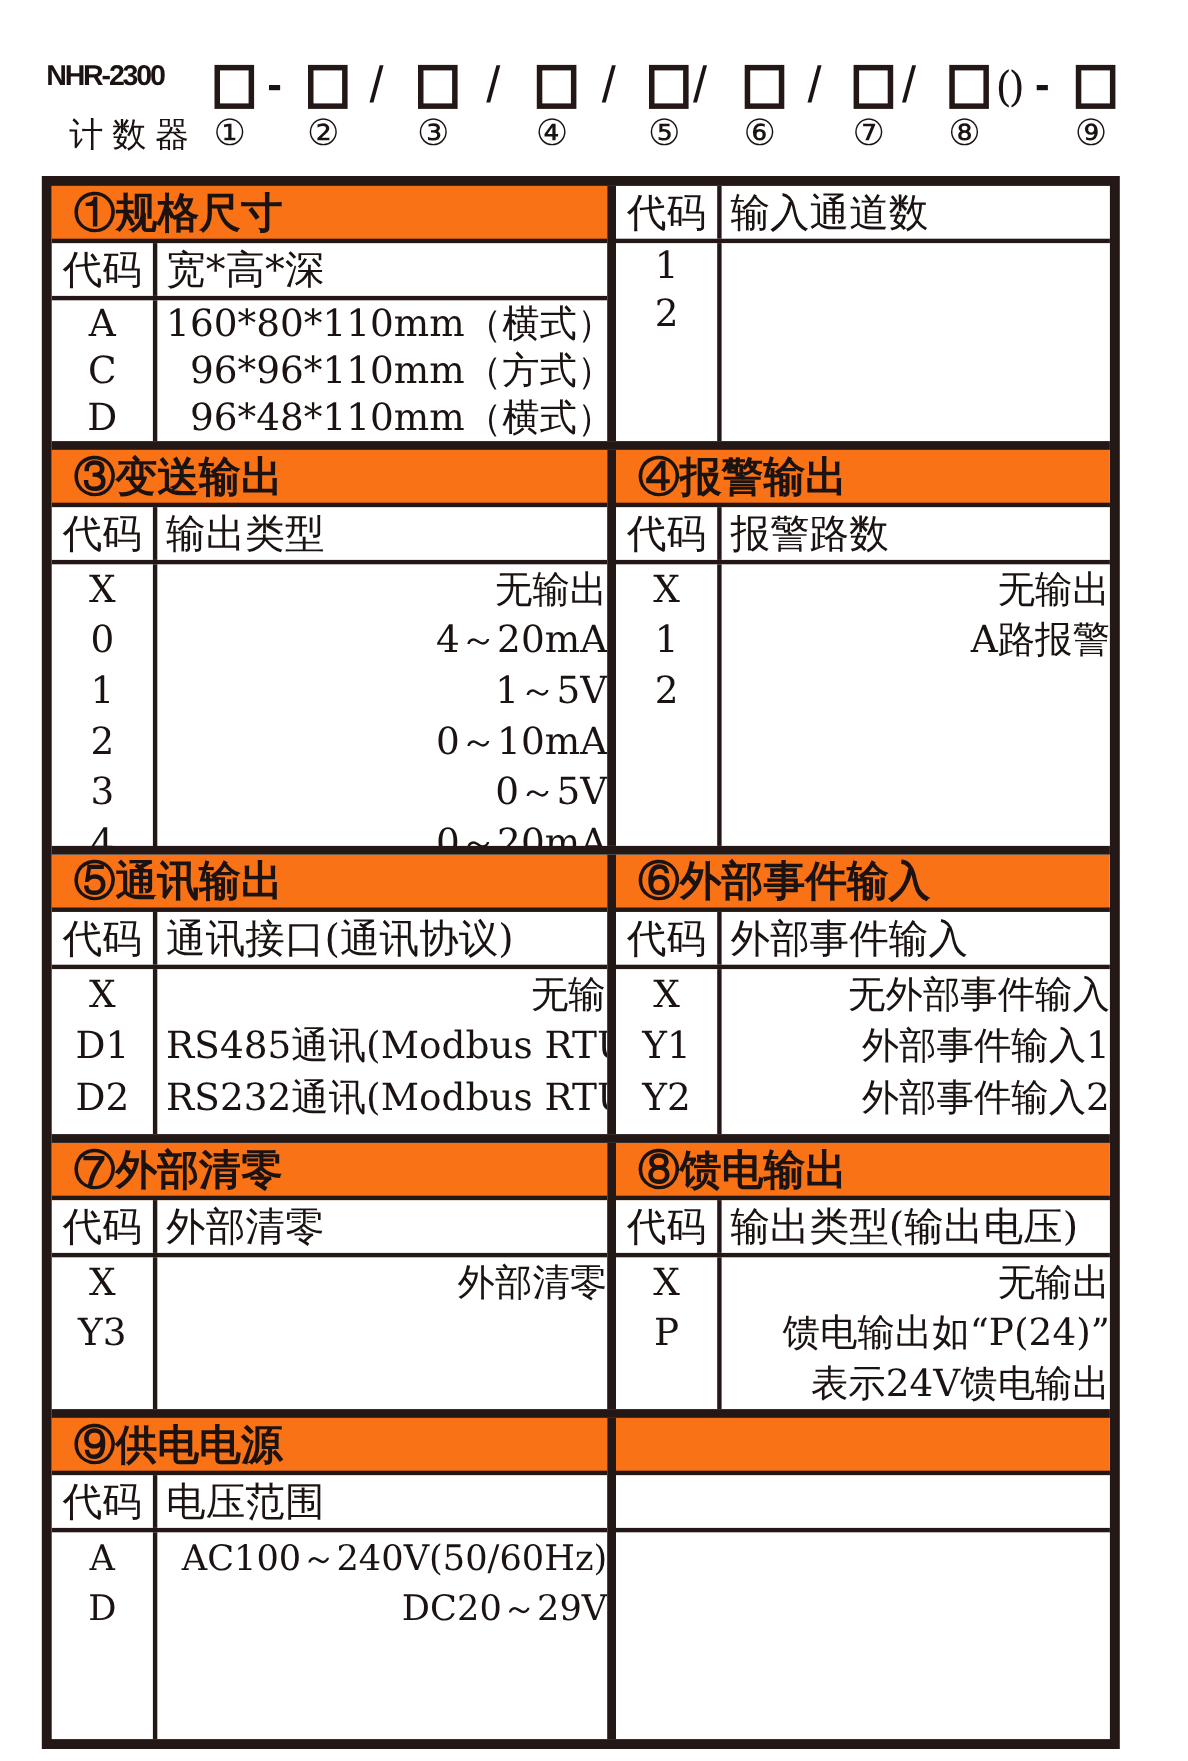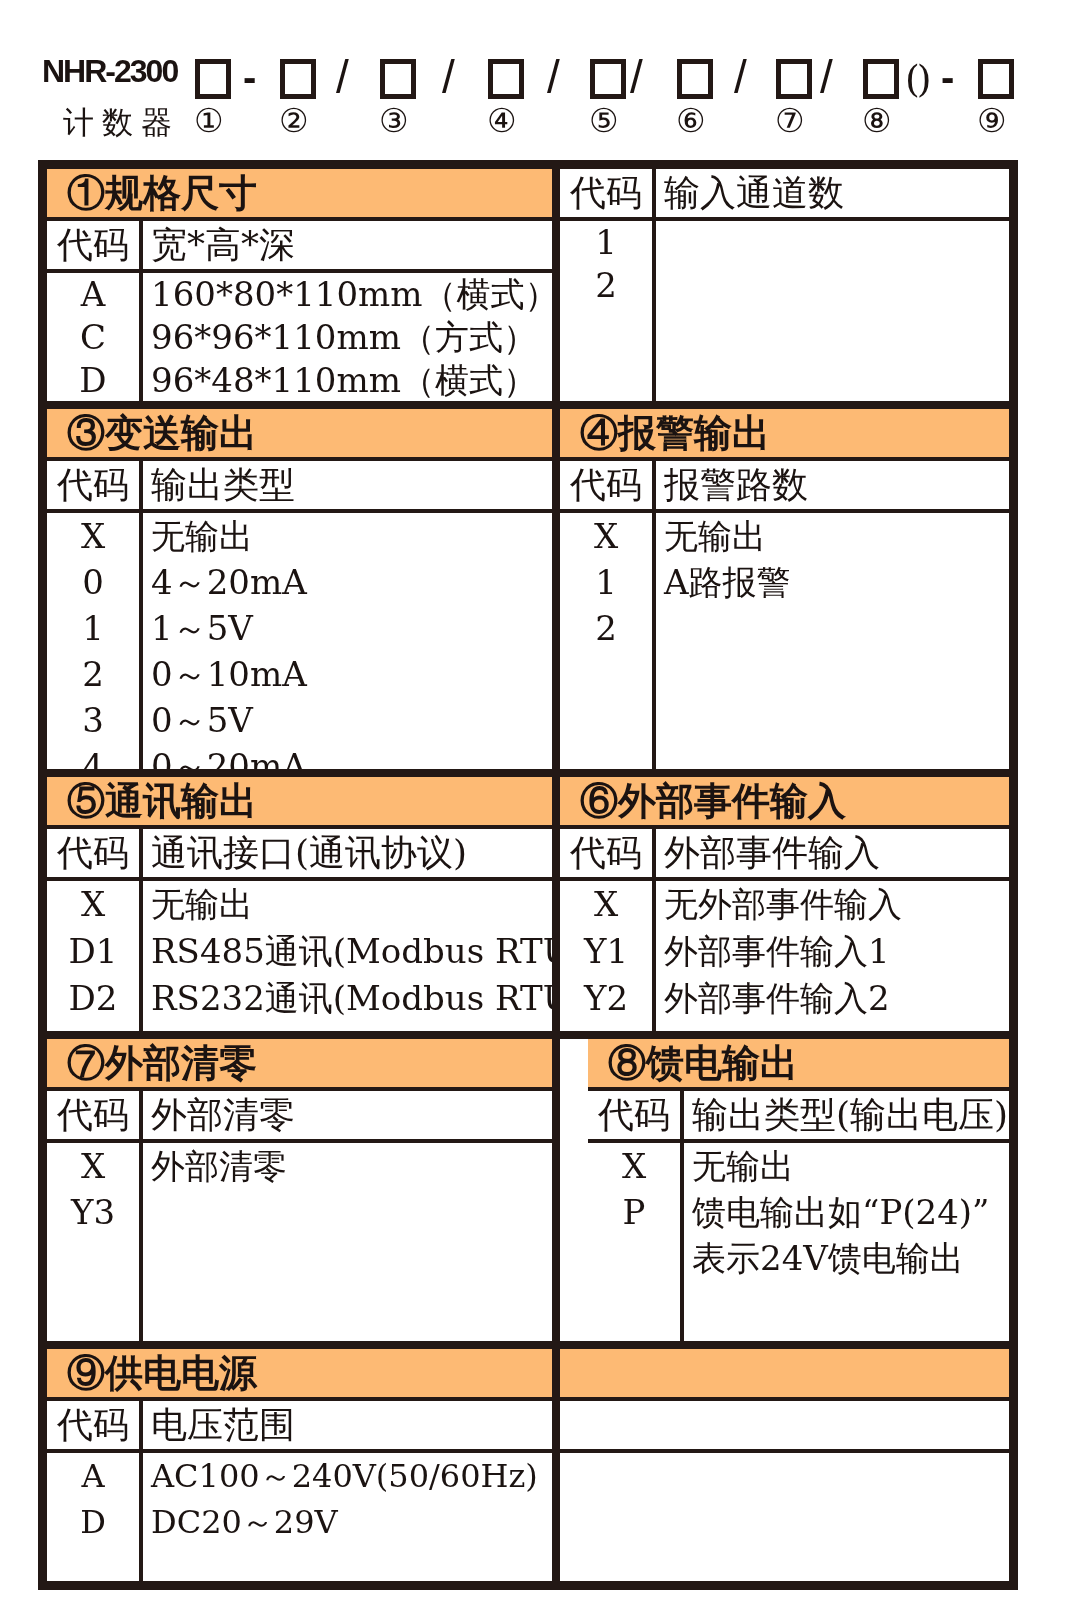--- a/index.html
+++ b/index.html
@@ -2,50 +2,50 @@
 <html><head>
 <meta charset="utf-8">
 <style>
   html,body{margin:0;padding:0;background:#ffffff;}
   body{position:relative;width:1080px;height:1601px;overflow:hidden;
        font-family:"DejaVu Serif","Liberation Serif",serif;color:#1b1311;}
 
   
   .diagram{position:absolute;left:0;top:0;width:1080px;height:155px;}
   .model{position:absolute;left:42px;top:53px;font-family:"Liberation Sans",sans-serif;
-         font-weight:700;font-size:32px;letter-spacing:-2px;white-space:nowrap;}
+         font-weight:700;font-size:26px;letter-spacing:-2px;white-space:nowrap;}
   .mbox{position:absolute;top:59px;width:26px;height:30px;border:5px solid #231815;}
   .sep{position:absolute;top:55px;font-size:40px;font-weight:700;
        font-family:"Liberation Sans",sans-serif;}
   .sep.slash{font-weight:400;font-size:46px;top:50px;}
   .sep.paren{font-weight:400;font-family:"DejaVu Serif",serif;font-size:38px;letter-spacing:-3px;top:57px;}
   .plabel{position:absolute;top:102px;font-size:31px;letter-spacing:8px;}
   .clabel{position:absolute;top:101px;font-size:33px;}
 
   
   .spec-table{position:absolute;left:38px;top:160px;width:980px;height:1430px;
               border:9px solid #231815;box-sizing:border-box;
               display:flex;flex-direction:column;}
   .group{display:flex;box-sizing:border-box;flex:0 0 auto;}
   .group + .group{border-top:8px solid #231815;}
-  .g1{height:232px;}.g2{height:368px;}.g3{height:262px;}.g4{height:310px;gap:28px;}.g5{flex:1;}
+  .g1{height:232px;}.g2{height:368px;}.g3{height:262px;}.g4{height:250px;}.g5{flex:1;}
   .half{display:flex;flex-direction:column;box-sizing:border-box;overflow:hidden;}
   .half.left{flex:0 0 513px;border-right:8px solid #231815;}
   .half.right{flex:1;}
-  .band{height:48px;flex:0 0 48px;background:#fdba74;border-bottom:4px solid #231815;
+  .band{height:48px;flex:0 0 48px;background:#f97316;border-bottom:4px solid #231815;
         display:flex;align-items:center;padding-left:20px;
         font-size:38px;font-weight:700;white-space:nowrap;}
   .hrow{height:48px;flex:0 0 48px;display:flex;border-bottom:4px solid #231815;}
   .hcode{width:92px;flex:0 0 92px;border-right:4px solid #231815;display:flex;
          align-items:center;justify-content:center;font-size:36px;}
   .hdesc{flex:1;display:flex;align-items:center;padding-left:8px;font-size:36px;white-space:nowrap;}
   .bodyrows{flex:1;display:flex;}
   .codecol{width:92px;flex:0 0 92px;border-right:4px solid #231815;
            display:flex;flex-direction:column;align-items:center;}
-  .desccol{flex:1;display:flex;flex-direction:column;padding-left:8px;}
+  .desccol{flex:1;display:flex;flex-direction:column;padding-left:8px;align-items:flex-end;}
   .cell{font-size:34px;white-space:nowrap;}
   .g1 .cell{line-height:43px;}
   .g2 .cell{line-height:46px;}
   .g3 .cell{line-height:47px;}
   .g4 .cell{line-height:46px;}
   .g5 .cell{line-height:46px;font-size:32px;}
 </style>
 </head>
 <body>
 

